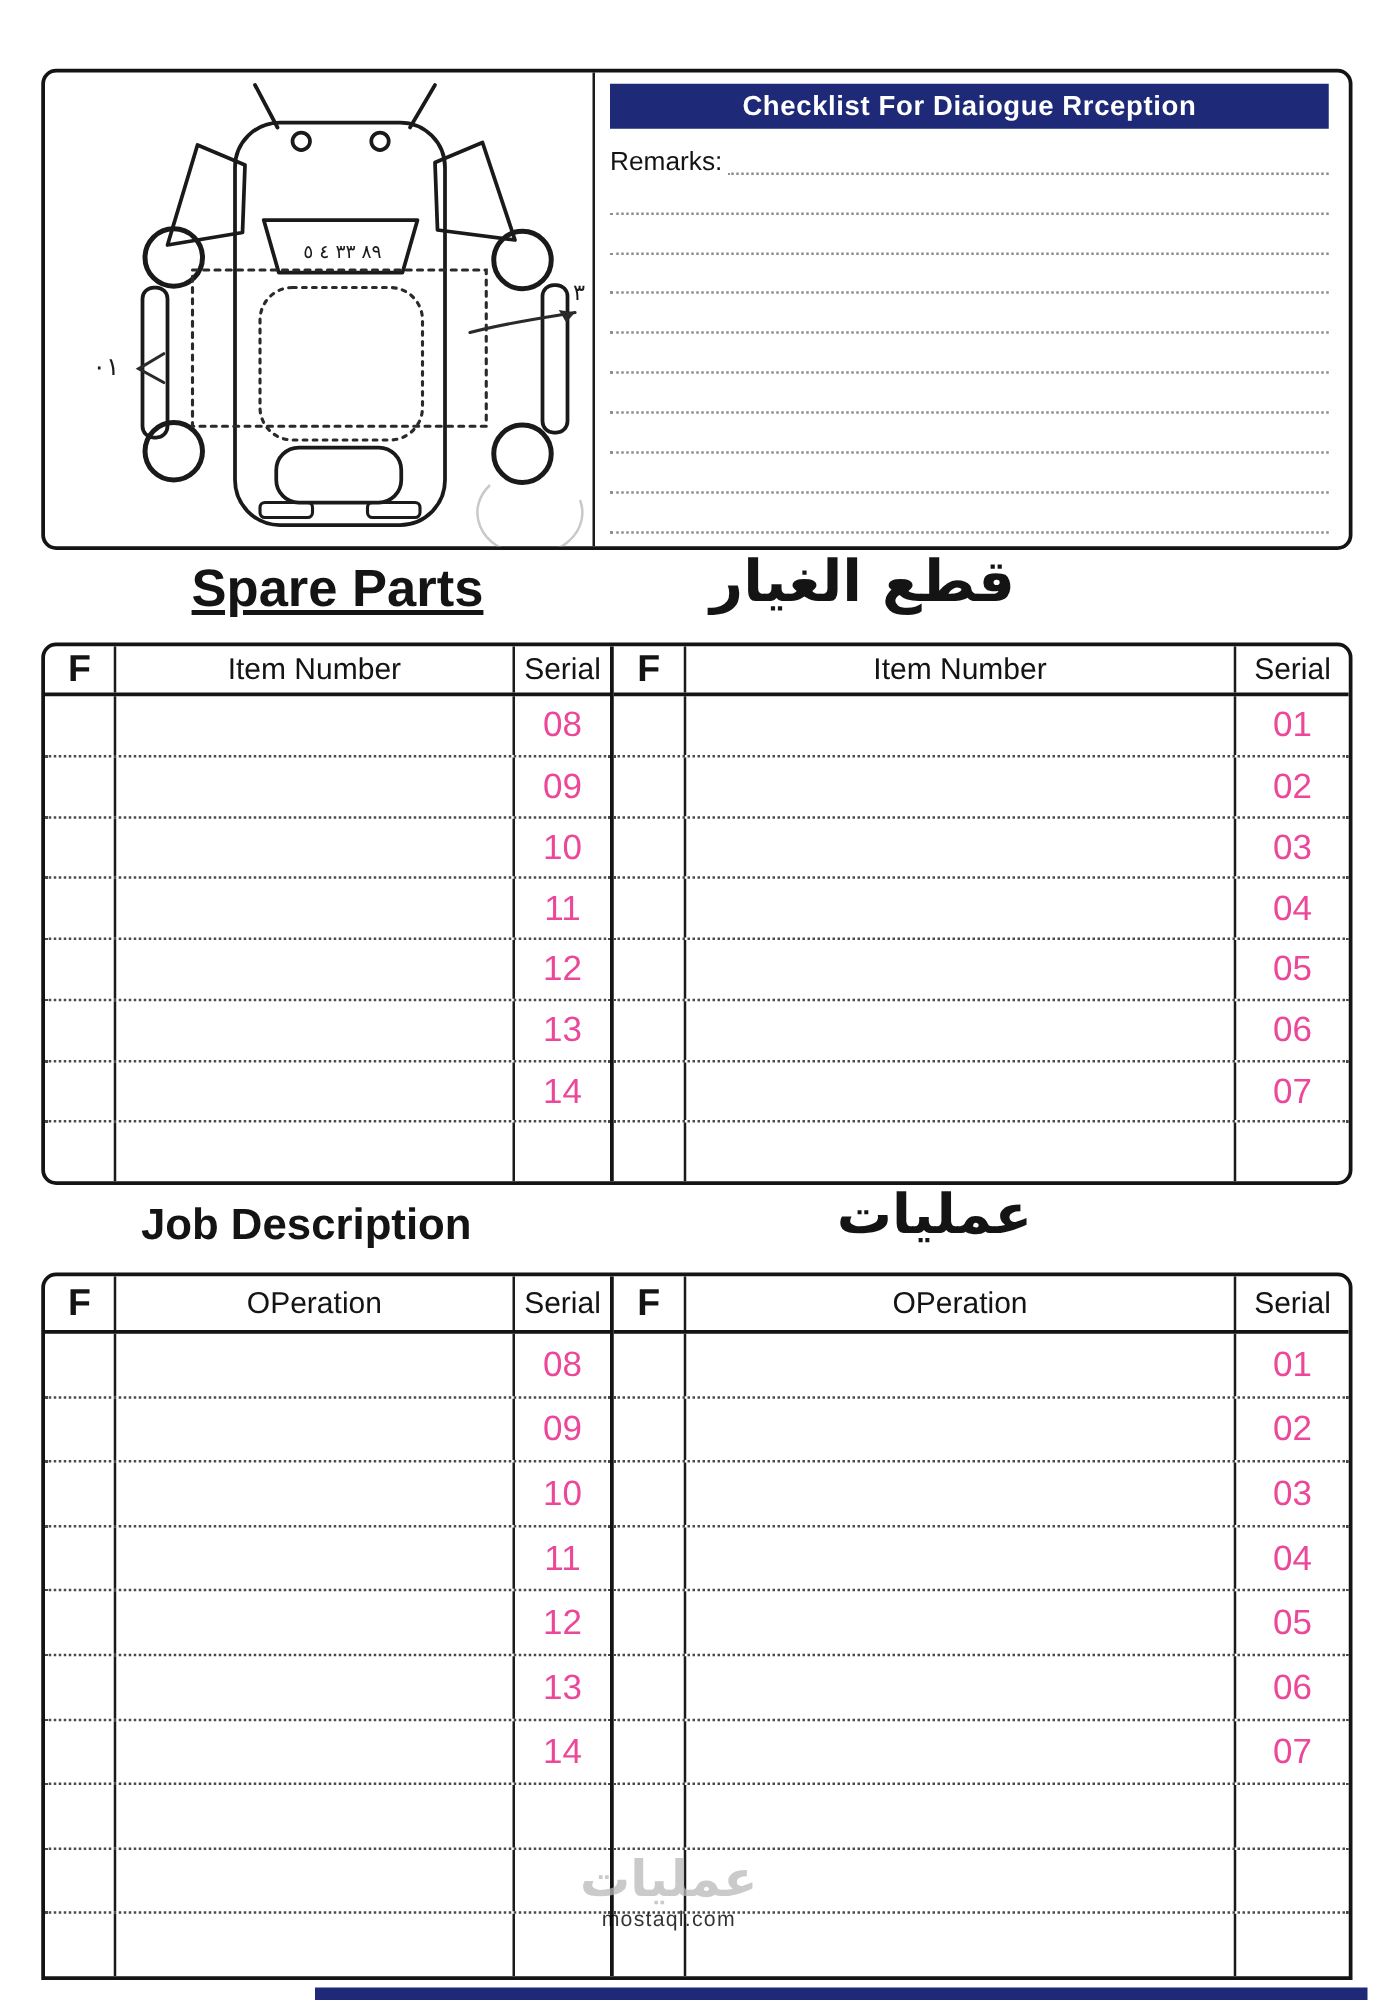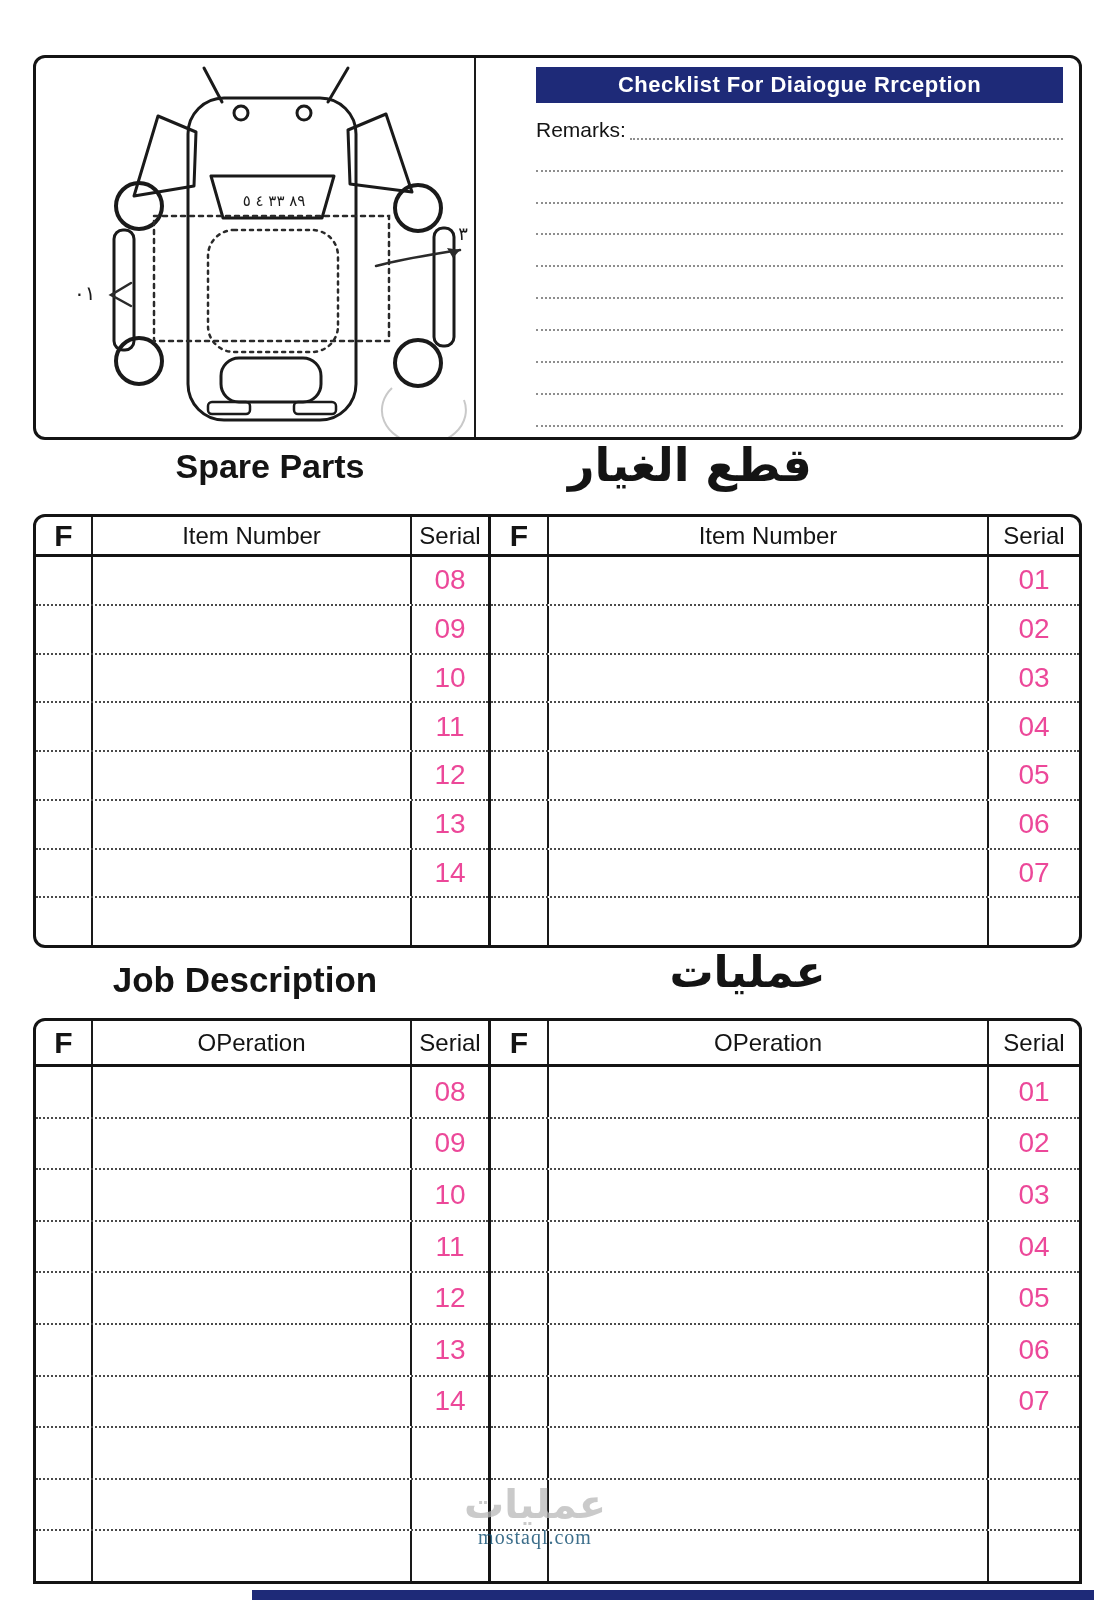--- a/index.html
+++ b/index.html
@@ -11,34 +11,34 @@
   .ar{font-family:"DejaVu Sans",sans-serif;}
 
   
   .topbox{
     position:absolute;left:33px;top:55px;width:1049px;height:385px;
     border:3px solid #141414;border-radius:12px;display:flex;box-sizing:border-box;
     background:#fff;
   }
   .car-area{width:440px;height:100%;border-right:2px solid #1a1a1a;box-sizing:border-box;position:relative;}
   .car-area svg{display:block;width:100%;height:100%;}
-  .check-area{flex:1;padding:6px 16px 10px 12px;display:flex;flex-direction:column;box-sizing:border-box;margin-left:48px;}
+  .check-area{flex:1;padding:6px 16px 10px 12px;display:flex;flex-direction:column;box-sizing:border-box;}
   .check-header{
     height:37px;margin-top:3px;background:#1e2a78;color:#fff;
     display:flex;align-items:center;justify-content:center;
     font-size:22px;font-weight:bold;letter-spacing:.5px;
   }
   .remarks-row{display:flex;align-items:flex-end;height:30px;margin-top:8px;}
   .remarks-label{font-size:21px;font-weight:normal;line-height:1;}
   .leader{flex:1;border-bottom:2px dotted #8e8e8e;margin-left:4px;}
   .dotline{height:31px;border-bottom:2px dotted #8e8e8e;}
 
   
   .sec-title{position:absolute;font-weight:bold;white-space:nowrap;text-align:center;}
-  .t-sp-en{left:70px;top:447px;width:400px;font-size:34px;}
+  .t-sp-en{left:70px;top:447px;width:400px;font-size:42px;text-decoration:underline;}
   .t-sp-ar{left:555px;top:438px;width:270px;font-size:46px;}
   .t-jd-en{left:60px;top:960px;width:370px;font-size:35px;}
   .t-jd-ar{left:630px;top:946px;width:235px;font-size:44px;}
 
   
   .ftable{
     position:absolute;left:33px;width:1049px;border:3px solid #141414;border-radius:12px;
     box-sizing:border-box;display:flex;overflow:hidden;background:#fff;
   }
   .table1{top:514px;height:434px;}
@@ -57,21 +57,21 @@
   .hf{font-size:30px;font-weight:bold;}
   .hc{font-size:24px;font-weight:normal;}
   .rows{flex:1;display:flex;flex-direction:column;}
   .trow{flex:1;border-bottom:2px dotted #4a4a4a;}
   .rows .trow:last-child{border-bottom:none;}
   .num{font-size:28px;color:#ec4899;}
 
   
   .watermark{position:absolute;left:420px;top:1482px;width:230px;text-align:center;z-index:6;pointer-events:none;}
   .wm-ar{font-size:40px;font-weight:bold;color:#b9b9b9;opacity:.75;line-height:1.1;}
-  .wm-en{font-size:20px;color:#0c4a6e;opacity:.8;letter-spacing:1px;font-family:Liberation Serif, serif;}
+  .wm-en{font-size:17px;color:#000000;opacity:.8;letter-spacing:1px;}
   .footer-bar{position:absolute;left:252px;top:1590px;width:842px;height:10px;background:#1e2a78;}
 </style>
 </head>
 <body>
 
 <div class="page">
 
   <div class="topbox">
 
     <div class="car-area">

